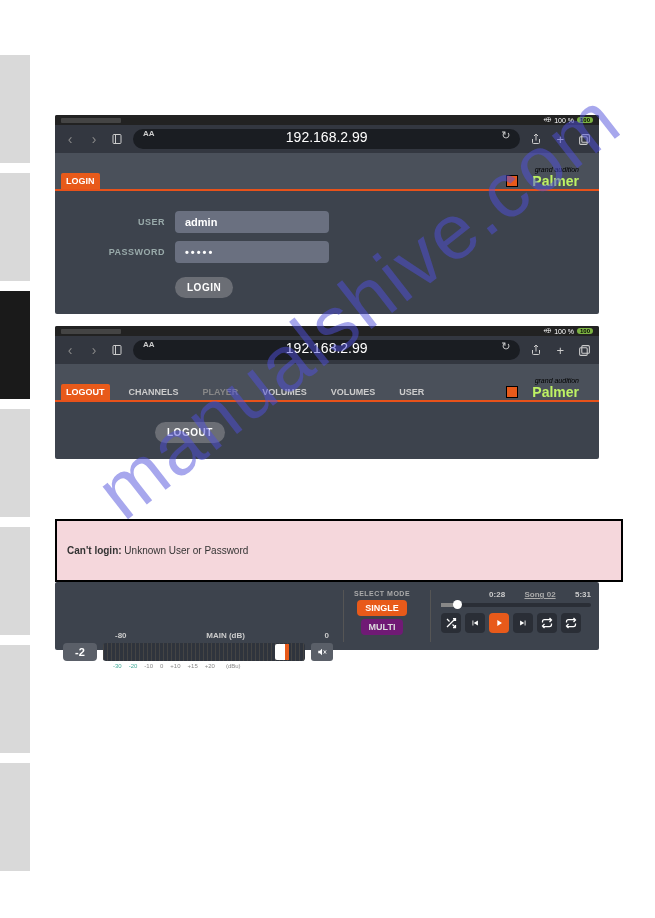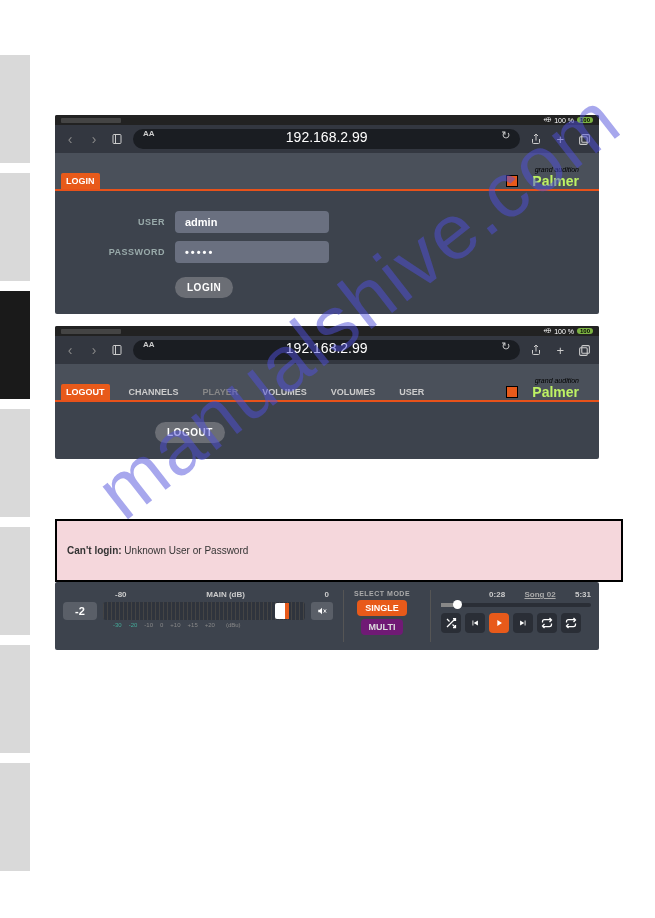--- a/index.html
+++ b/index.html
@@ -48,21 +48,21 @@
     .btn-grey { background: #6b6e75; color: #fff; border: none; border-radius: 11px; padding: 5px 12px; font-size: 10px; font-weight: bold; letter-spacing: 0.5px; }
     .btn-row { padding-left: 100px; margin-top: 6px; }
     
     .logout-body { padding: 20px 20px 16px 100px; }
     
     .error-box { border: 2px solid #000; background: #f5d7dc; padding: 24px 10px; font-size: 10px; color: #333; width: 568px; margin-top: 60px; }
     .error-box strong { color: #333; }
     
     .player-panel { width: 544px; height: 68px; background: #3d434d; border-radius: 2px; display: flex; padding: 8px; gap: 10px; }
     
-    .vol-section { width: 270px; display: flex; flex-direction: column; }
+    .vol-section { width: 270px; display: flex; flex-direction: column; margin-top: 41px; }
     .vol-labels { display: flex; justify-content: space-between; font-size: 8px; color: #ccc; font-weight: bold; padding: 0 4px 3px 52px; }
     .vol-body { display: flex; align-items: center; gap: 6px; }
     .vol-badge { background: #5a5f68; color: #fff; border-radius: 4px; padding: 3px 8px; font-size: 11px; font-weight: bold; min-width: 34px; text-align: center; }
     .meter { flex: 1; height: 18px; background: #2f343d; border-radius: 3px; position: relative; overflow: hidden; }
     .meter::before { content: ""; position: absolute; inset: 0; background: repeating-linear-gradient(90deg, #444 0 1px, transparent 1px 4px); }
     .meter-handle { position: absolute; right: 16px; top: 1px; bottom: 1px; width: 14px; background: #fff; border-radius: 2px; }
     .meter-handle::after { content: ""; position: absolute; right: 0; top: 0; bottom: 0; width: 4px; background: #e85a1a; }
     .mute-btn { width: 22px; height: 18px; background: #5a5f68; border-radius: 3px; display: flex; align-items: center; justify-content: center; color: #fff; font-size: 10px; }
     .scale { display: flex; gap: 7px; font-size: 6px; color: #888; padding-left: 50px; margin-top: 2px; }
     .scale .neg { color: #4a9; }

